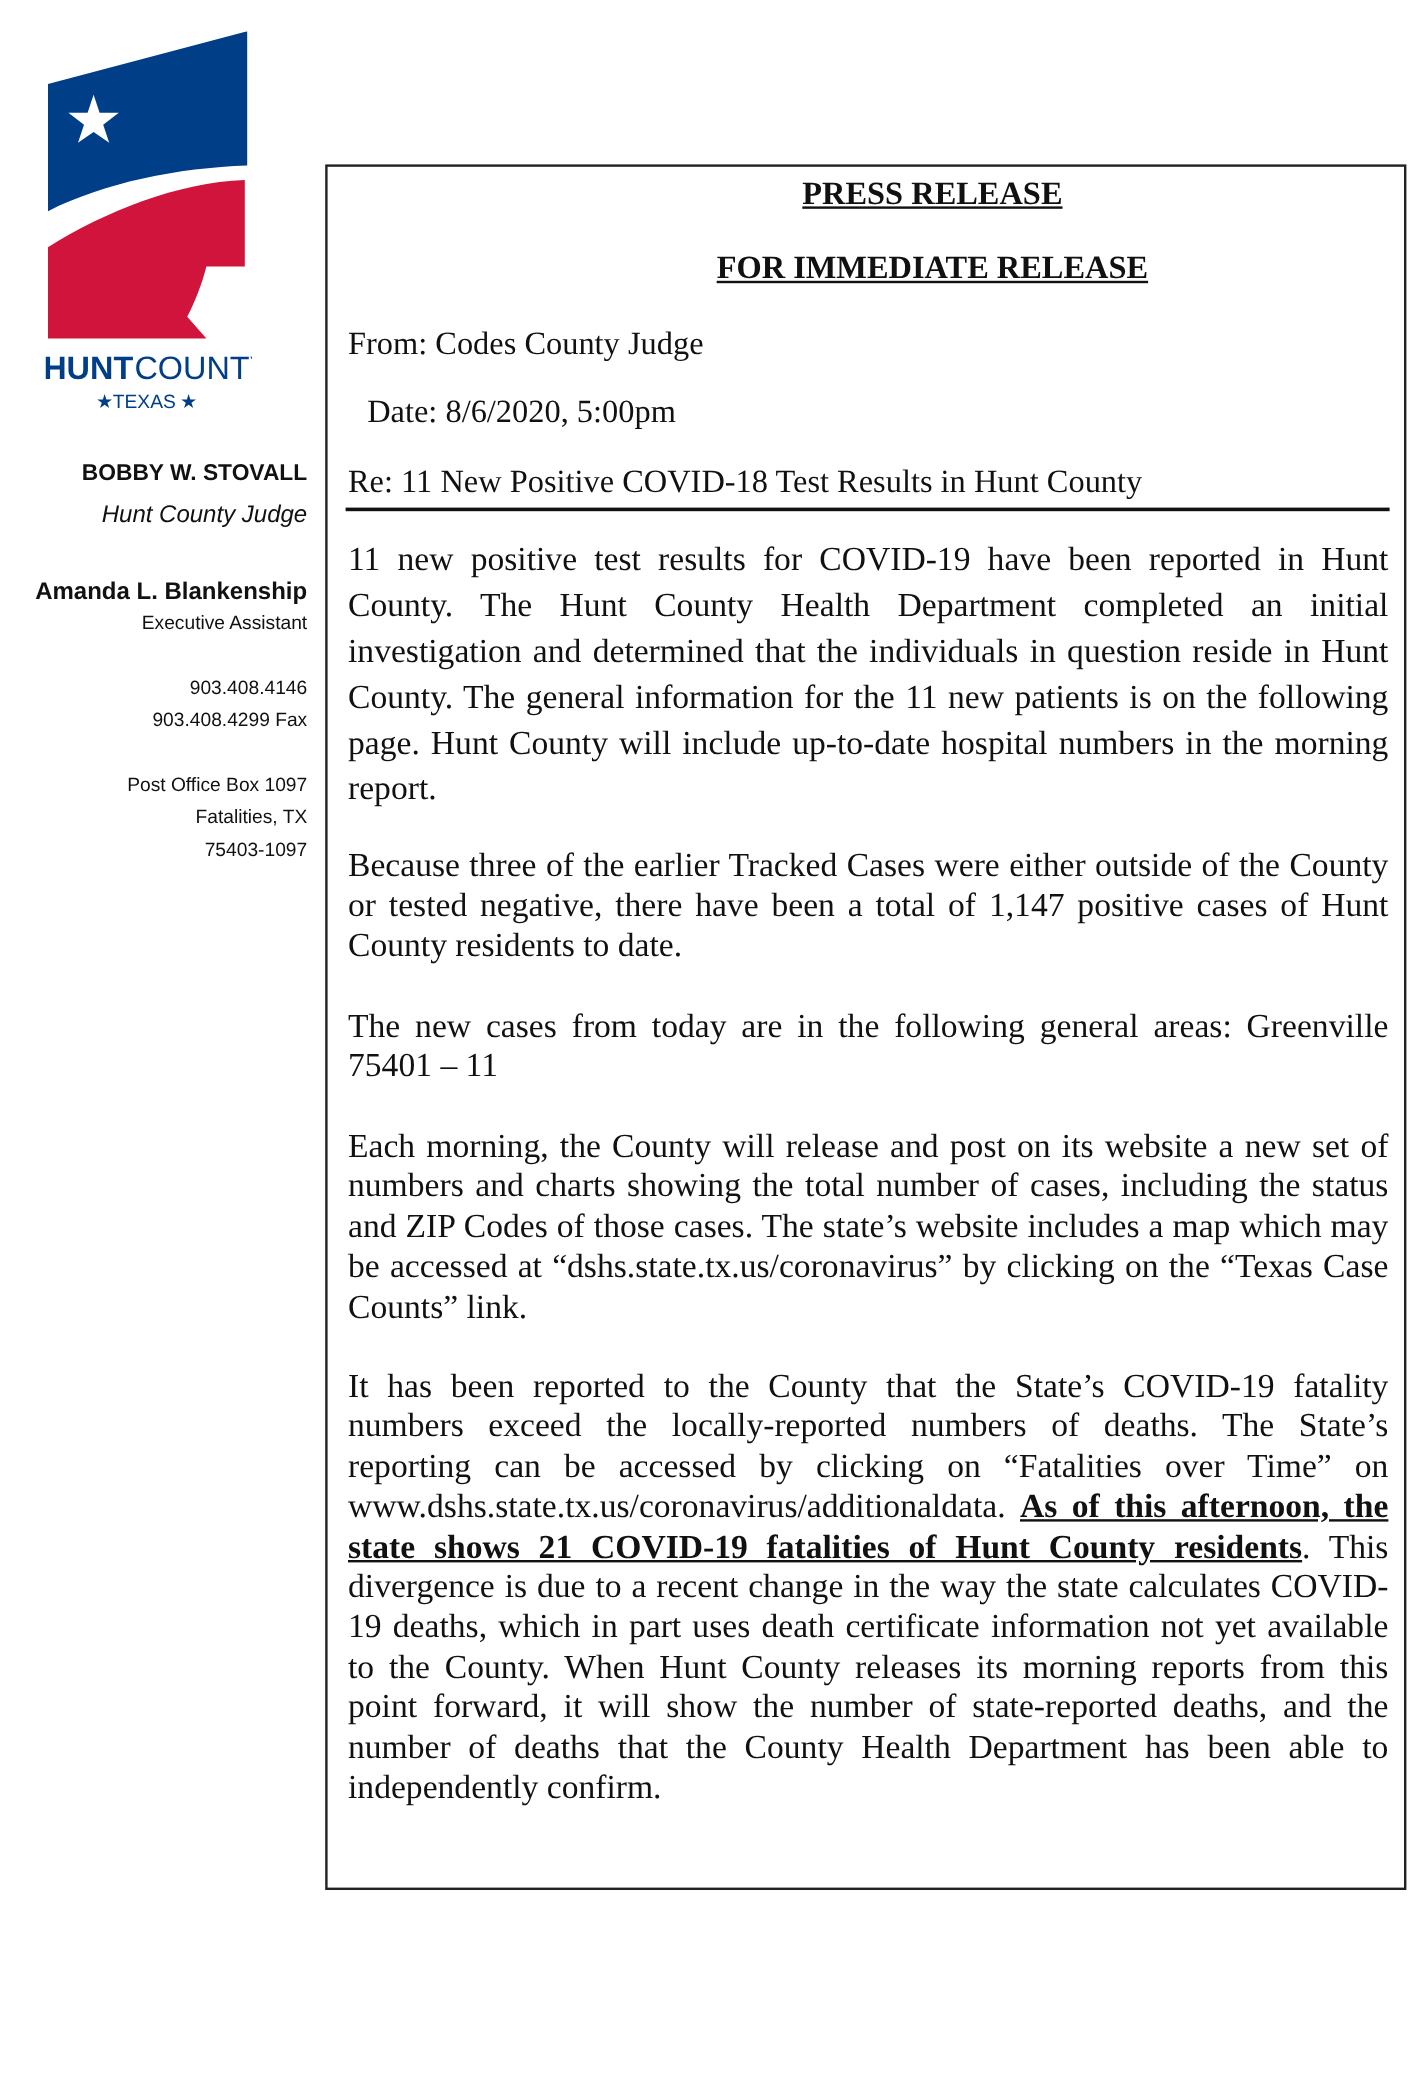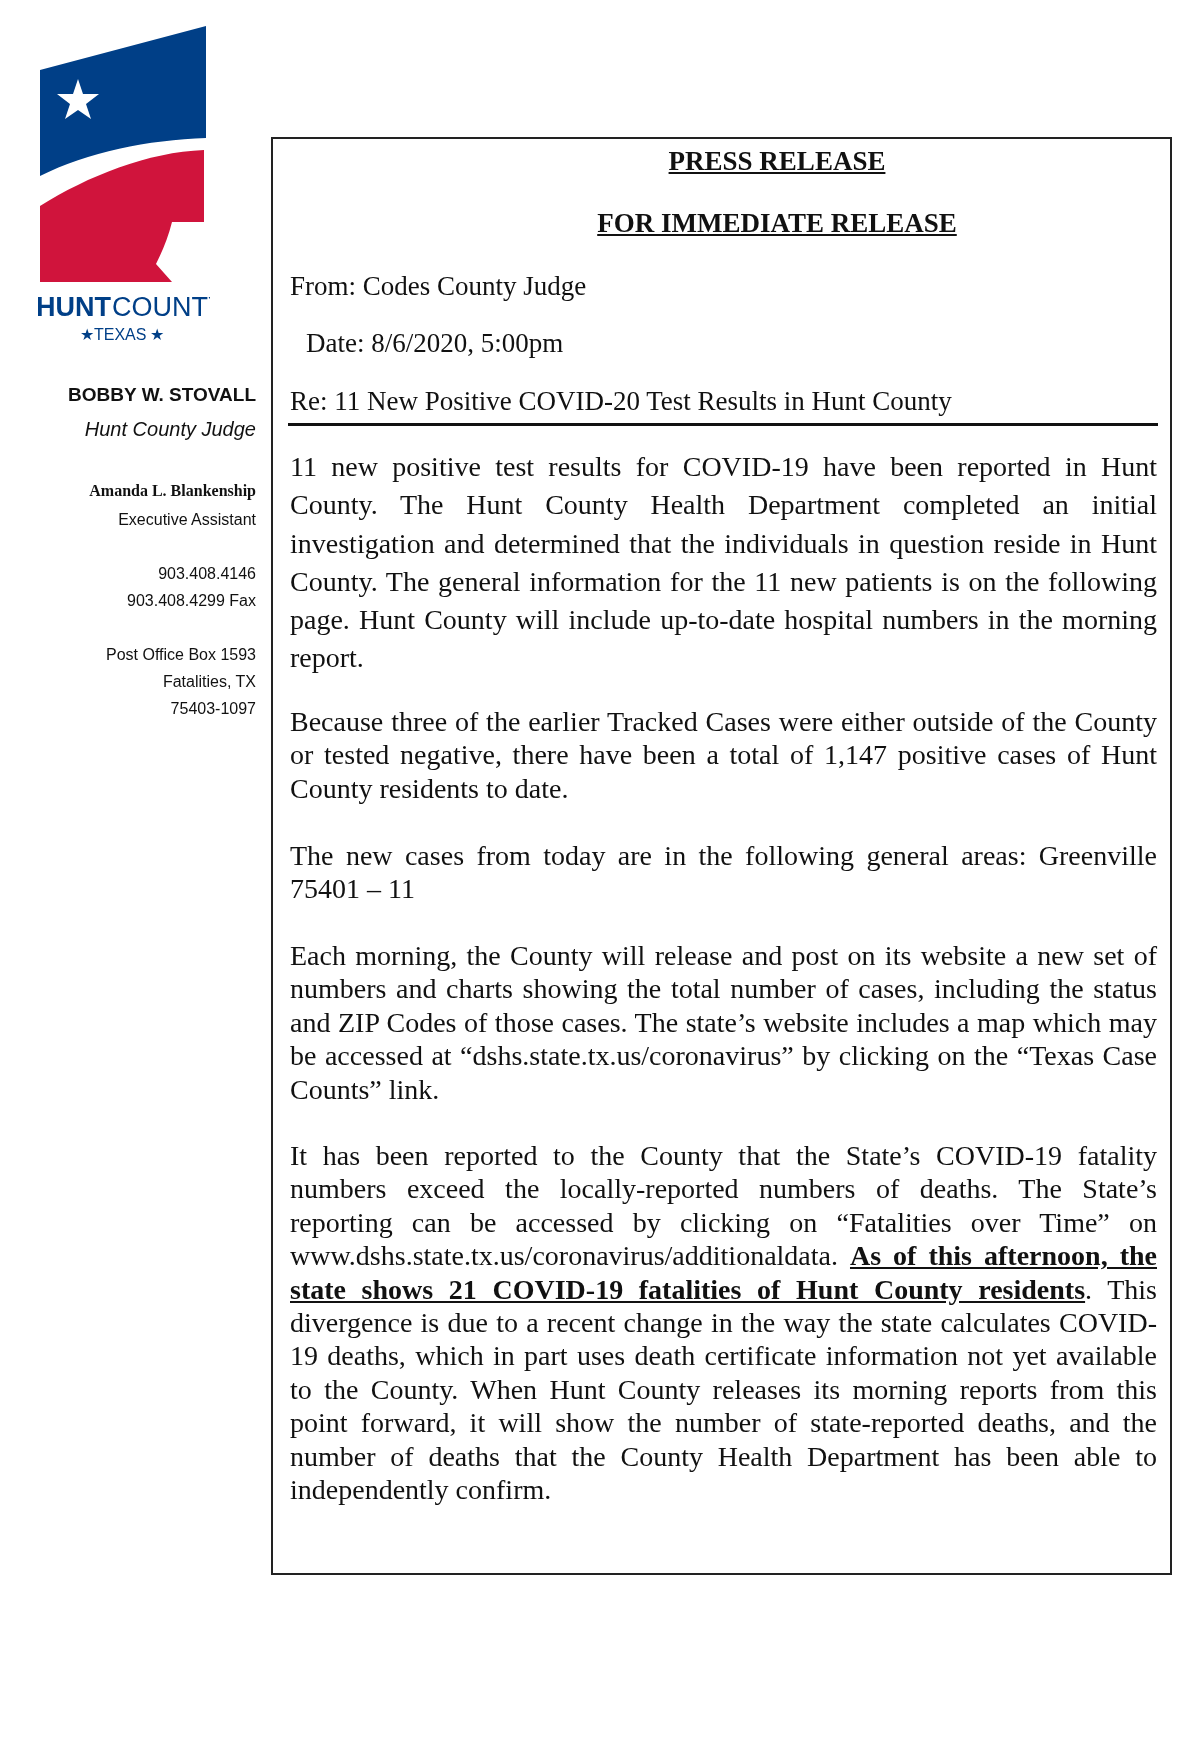--- a/index.html
+++ b/index.html
@@ -2,21 +2,21 @@
 <html><head>
 <meta charset="utf-8">
 <style>
   html, body { margin:0; padding:0; background:#ffffff; }
   body { width:1184px; height:1749px; position:relative; overflow:hidden; }
   .logo { position:absolute; left:38px; top:26px; width:172px; height:320px; }
   .sidebar { position:absolute; left:20px; width:236px; text-align:right;
     font-family:"Liberation Sans", sans-serif; color:#111; }
   .side-name { font-weight:bold; font-size:19px; }
   .side-title { font-style:italic; font-size:20px; }
-  .side-bold { font-weight:bold; font-size:16px;font-family:Liberation Serif, serif; }
+  .side-bold { font-weight:bold; font-size:20px; }
   .side-line { font-size:16px; line-height:27px; }
   .box { position:absolute; left:271px; top:137px; width:901px; height:1438px;
     border:2px solid #222; box-sizing:border-box; }
   .doc { position:absolute; left:290px; width:867px;
     font-family:"Liberation Serif", serif; color:#111; }
   .hdr { text-align:center; font-weight:bold; text-decoration:underline;
     font-size:27px; left:271px; width:1012px; }
   .meta { font-size:27px; }
   .rule { position:absolute; left:288px; width:870px; height:3px; background:#111; top:423px; }
   .para { text-align:justify; font-size:28px; }
@@ -39,32 +39,32 @@
     <text x="112" y="314" font-family="Liberation Sans, sans-serif" font-size="16" fill="#003f87">★</text>
   </svg>
 </div>
 
 <div class="sidebar side-name" style="top:384px;">BOBBY W. STOVALL</div>
 <div class="sidebar side-title" style="top:418px;">Hunt County Judge</div>
 <div class="sidebar side-bold" style="top:482px;">Amanda L. Blankenship</div>
 <div class="sidebar side-line" style="top:506px;">Executive Assistant</div>
 <div class="sidebar side-line" style="top:560px;">903.408.4146</div>
 <div class="sidebar side-line" style="top:587px;">903.408.4299 Fax</div>
-<div class="sidebar side-line" style="top:641px;">Post Office Box 1593</div>
+<div class="sidebar side-line" style="top:641px;">Post Office Box 1097</div>
 <div class="sidebar side-line" style="top:668px;">Fatalities, TX</div>
 <div class="sidebar side-line" style="top:695px;">75403-1097</div>
 
 <div class="box"></div>
 
 <div class="doc hdr" style="top:146px;">PRESS RELEASE</div>
 <div class="doc hdr" style="top:208px;">FOR IMMEDIATE RELEASE</div>
 
 <div class="doc meta" style="top:271px;">From: Codes County Judge</div>
 <div class="doc meta" style="top:328px;margin-left:16px;">Date: 8/6/2020, 5:00pm</div>
-<div class="doc meta" style="top:386px;">Re: 11 New Positive COVID-20 Test Results in Hunt County</div>
+<div class="doc meta" style="top:386px;">Re: 11 New Positive COVID-18 Test Results in Hunt County</div>
 <div class="rule"></div>
 
 <div class="doc para p1" style="top:448px;">11 new positive test results for COVID-19 have been reported in Hunt County.  The Hunt County Health Department completed an initial investigation and determined that the individuals in question reside in Hunt County.  The general information for the 11 new patients is on the following page. Hunt County will include up-to-date hospital numbers in the morning report.</div>
 <div class="doc para p2" style="top:705px;">Because three of the earlier Tracked Cases were either outside of the County or tested negative, there have been a total of 1,147 positive cases of Hunt County residents to date.</div>
 <div class="doc para p2" style="top:839px;">The new cases from today are in the following general areas: Greenville 75401 – 11</div>
 <div class="doc para p2" style="top:939px;">Each morning, the County will release and post on its website a new set of numbers and charts showing the total number of cases, including the status and ZIP Codes of those cases. The state’s website includes a map which may be accessed at “dshs.state.tx.us/coronavirus” by clicking on the “Texas Case Counts” link.</div>
 
 <div class="doc para p2" style="top:1139px;"><span>It has been reported to the County that the State’s COVID-19 fatality numbers exceed the locally-reported numbers of deaths.  The State’s reporting can be accessed by clicking on “Fatalities over Time” on www.dshs.state.tx.us/coronavirus/additionaldata.  </span><span class="bu">As of this afternoon, the state shows 21 COVID-19 fatalities of Hunt County residents</span><span>.  This divergence is due to a recent change in the way the state calculates COVID-19 deaths, which in part uses death certificate information not yet available to the County.  When Hunt County releases its morning reports from this point forward, it will show the number of state-reported deaths, and the number of deaths that the County Health Department has been able to independently confirm.</span></div>
 
 </body></html>

